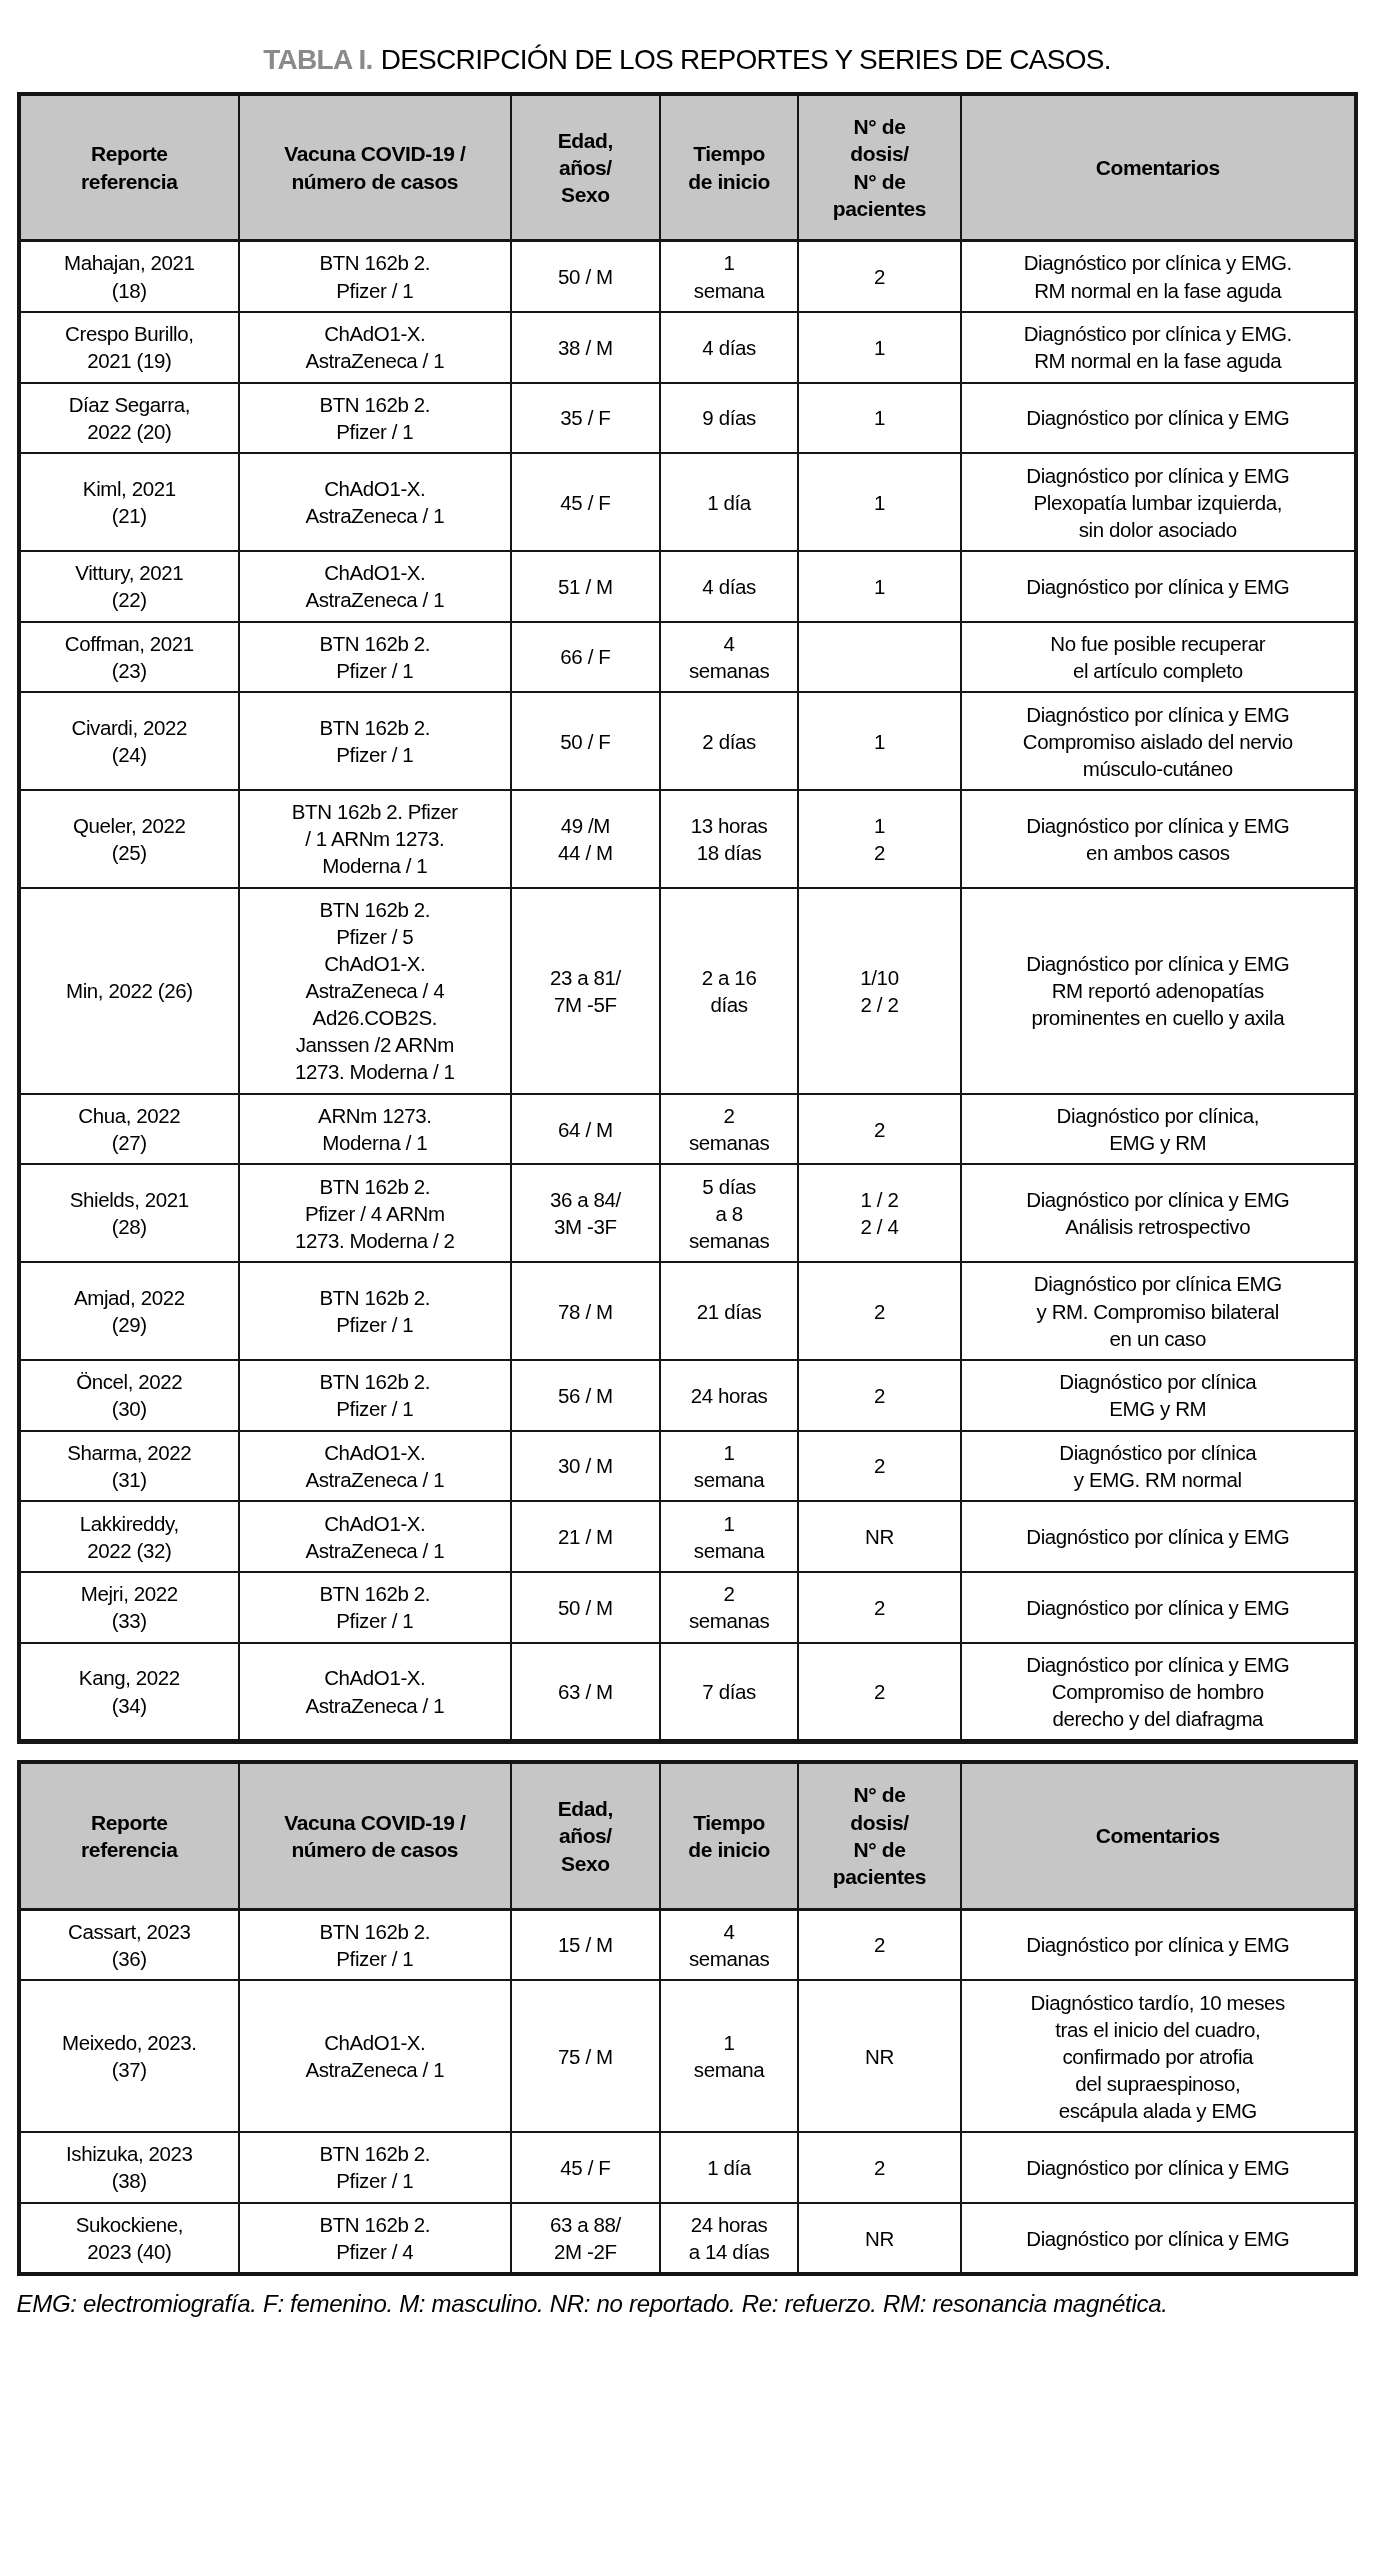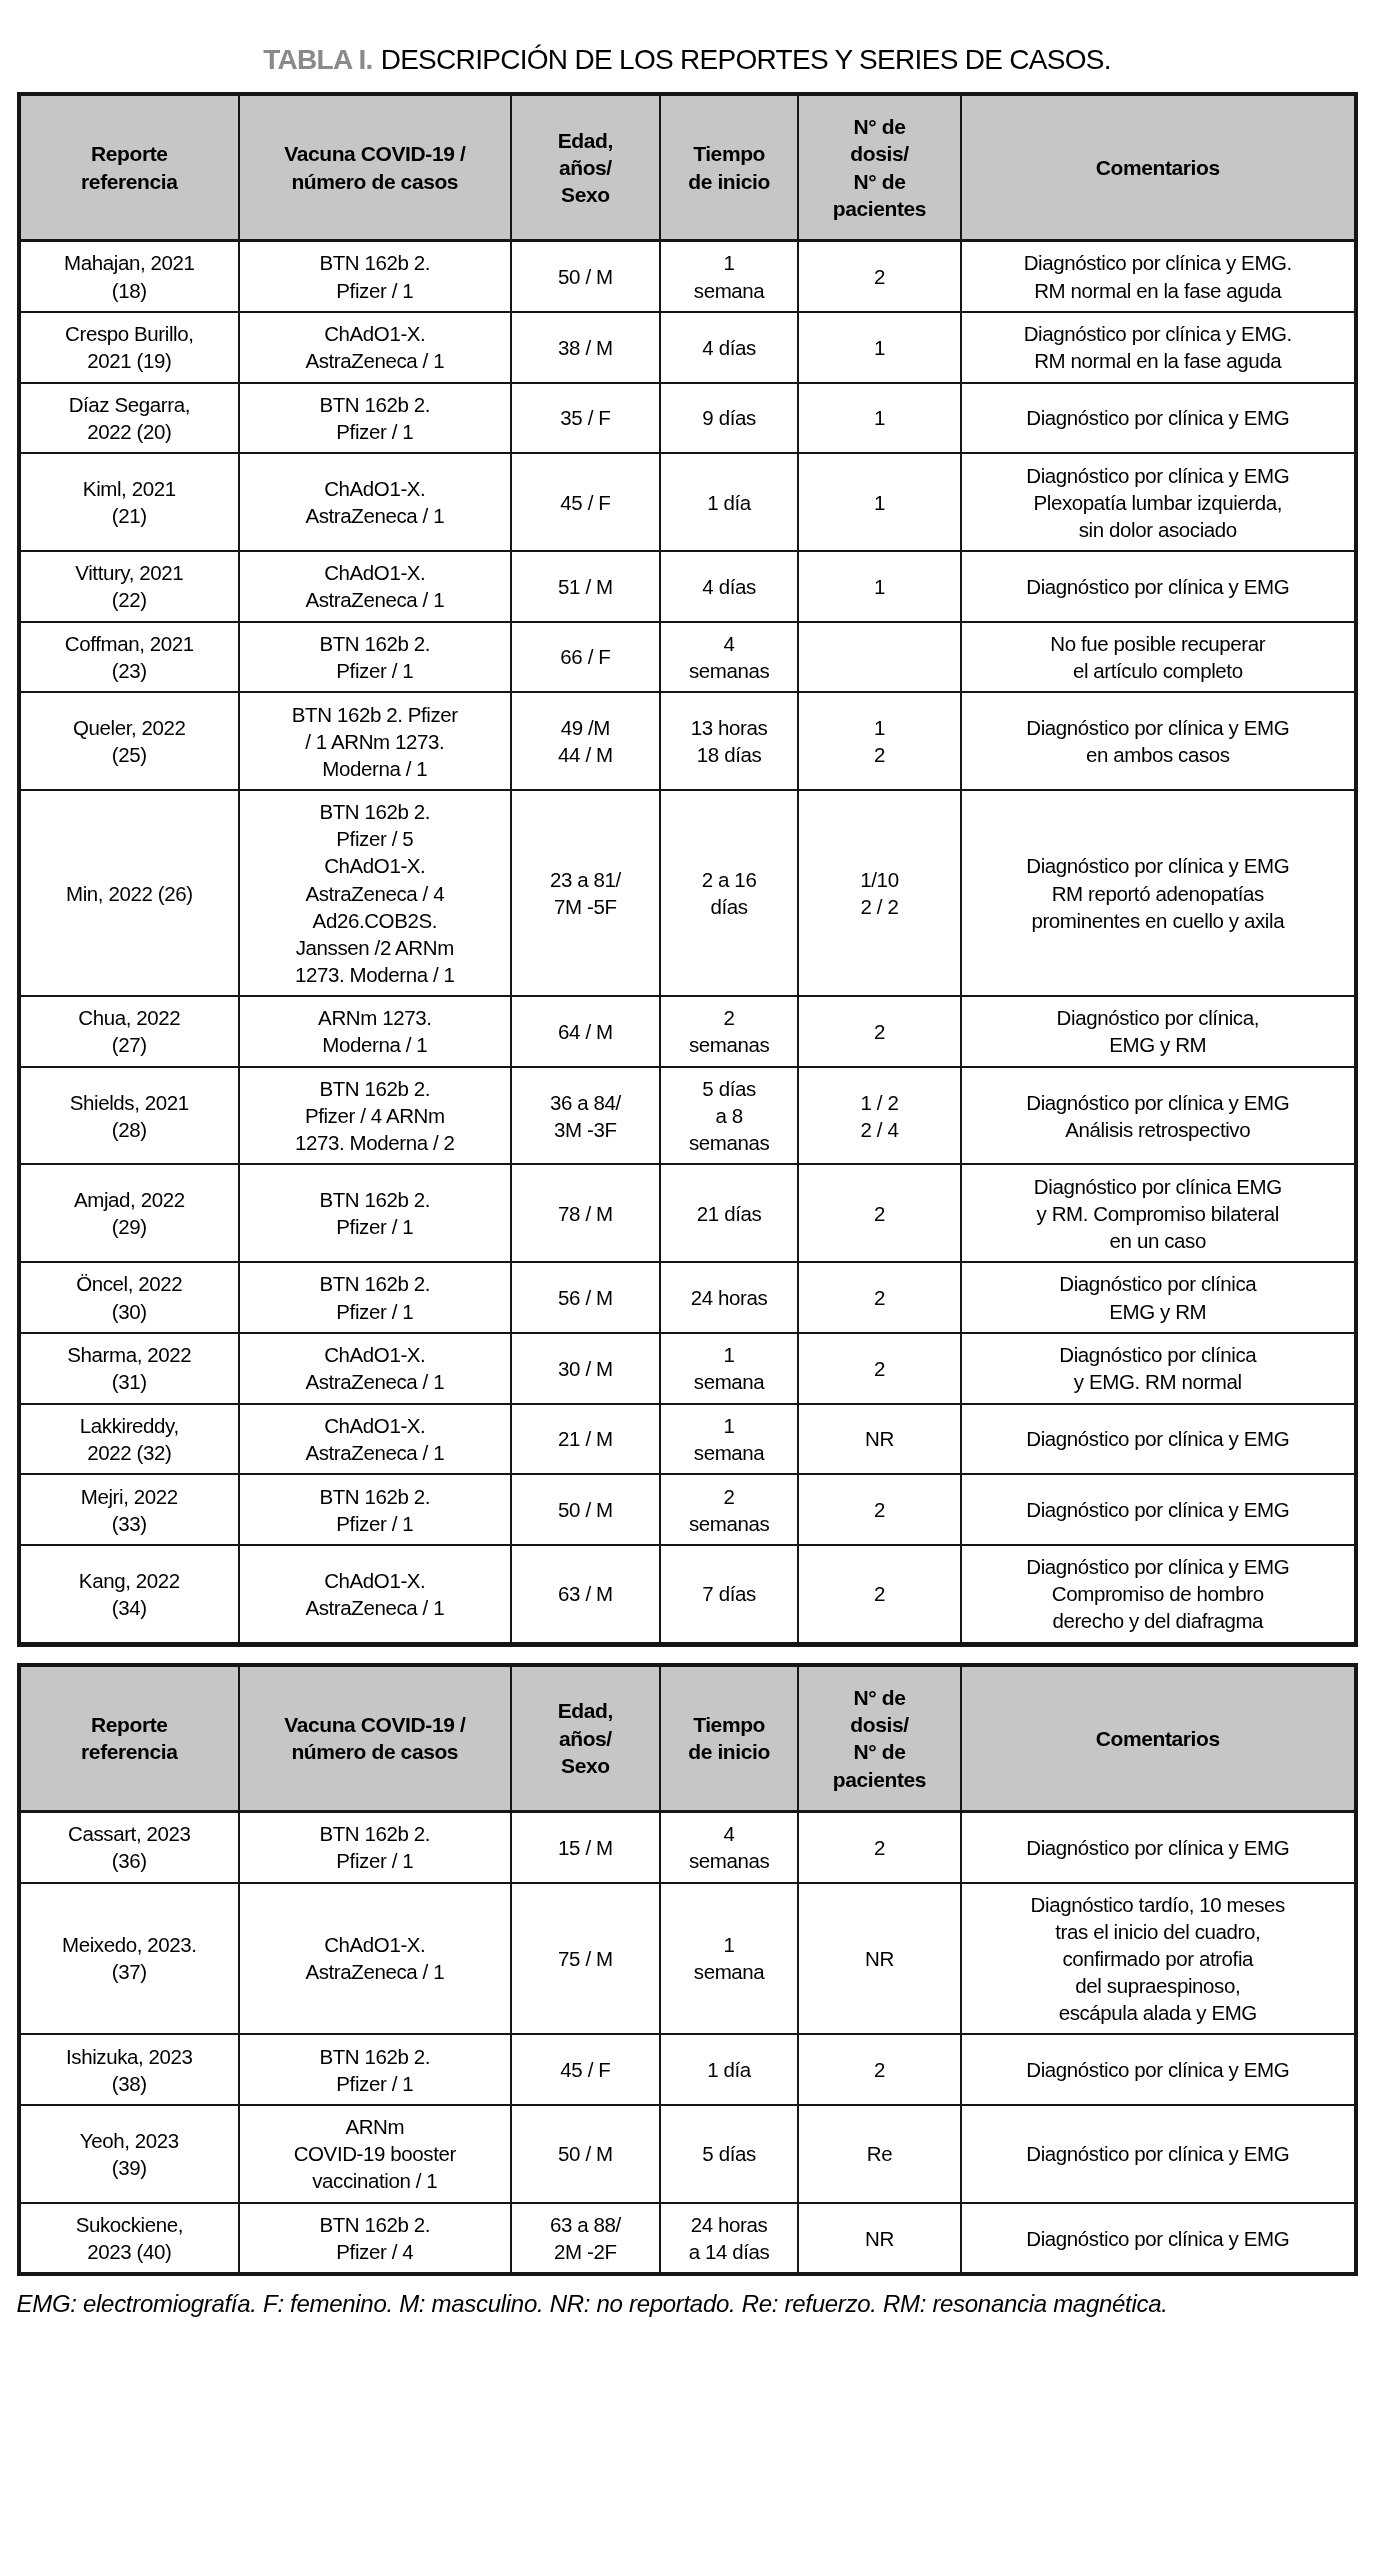--- a/index.html
+++ b/index.html
@@ -169,20 +169,32 @@
           <td>BTN 162b 2.
 Pfizer / 1</td>
           <td>66 / F</td>
           <td>4
 semanas</td>
           <td></td>
           <td>No fue posible recuperar
 el artículo completo</td>
         </tr>
         <tr>
+          <td>Civardi, 2022
+(24)</td>
+          <td>BTN 162b 2.
+Pfizer / 1</td>
+          <td>50 / F</td>
+          <td>2 días</td>
+          <td>1</td>
+          <td>Diagnóstico por clínica y EMG
+Compromiso aislado del nervio
+músculo-cutáneo</td>
+        </tr>
+        <tr>
           <td>Queler, 2022
 (25)</td>
           <td>BTN 162b 2. Pfizer
 / 1 ARNm 1273.
 Moderna / 1</td>
           <td>49 /M
 44 / M</td>
           <td>13 horas
 18 días</td>
           <td>1
@@ -367,31 +379,20 @@
           <td>Ishizuka, 2023
 (38)</td>
           <td>BTN 162b 2.
 Pfizer / 1</td>
           <td>45 / F</td>
           <td>1 día</td>
           <td>2</td>
           <td>Diagnóstico por clínica y EMG</td>
         </tr>
         <tr>
-          <td>Yeoh, 2023
-(39)</td>
-          <td>ARNm
-COVID-19 booster
-vaccination / 1</td>
-          <td>50 / M</td>
-          <td>5 días</td>
-          <td>Re</td>
-          <td>Diagnóstico por clínica y EMG</td>
-        </tr>
-        <tr>
           <td>Sukockiene,
 2023 (40)</td>
           <td>BTN 162b 2.
 Pfizer / 4</td>
           <td>63 a 88/
 2M -2F</td>
           <td>24 horas
 a 14 días</td>
           <td>NR</td>
           <td>Diagnóstico por clínica y EMG</td>

